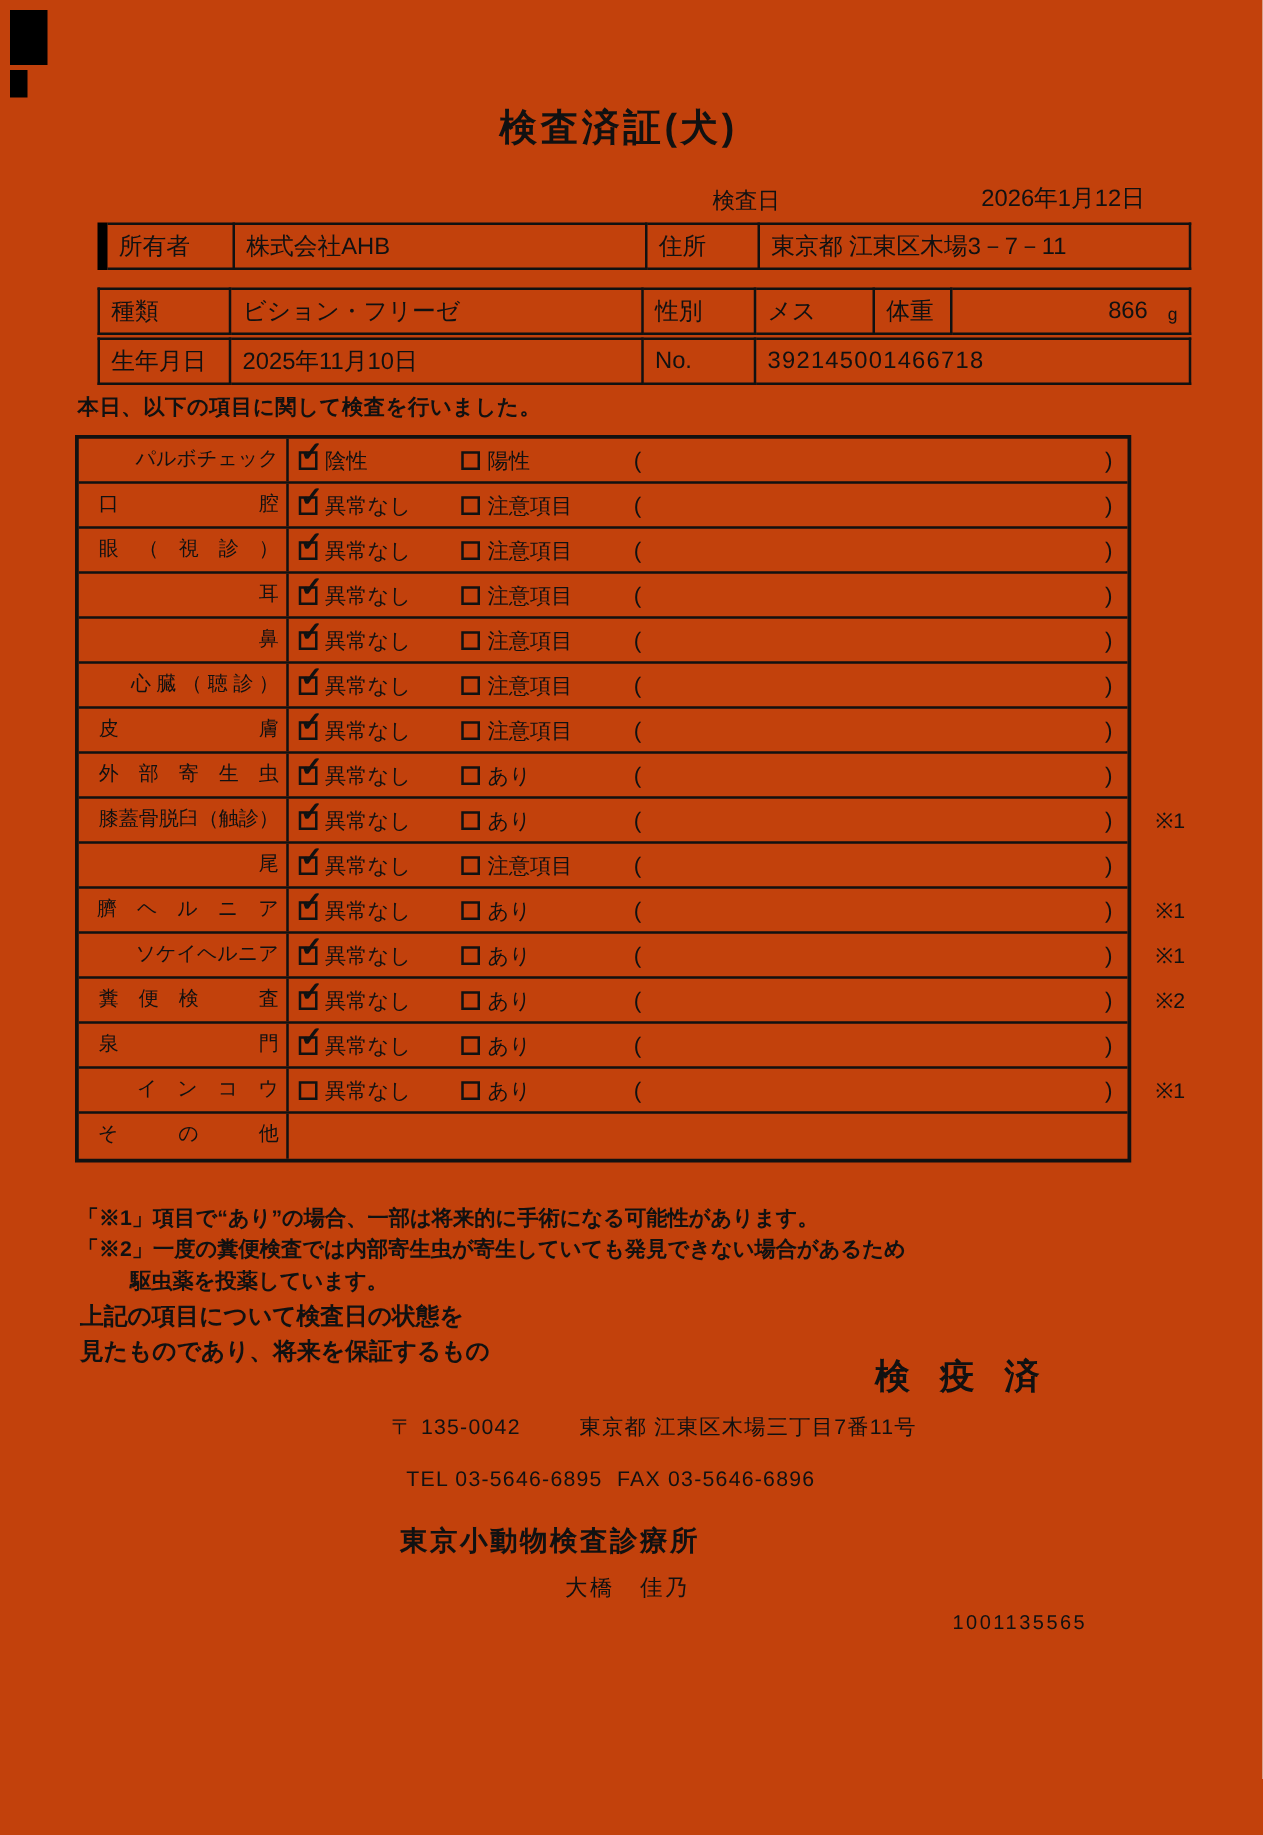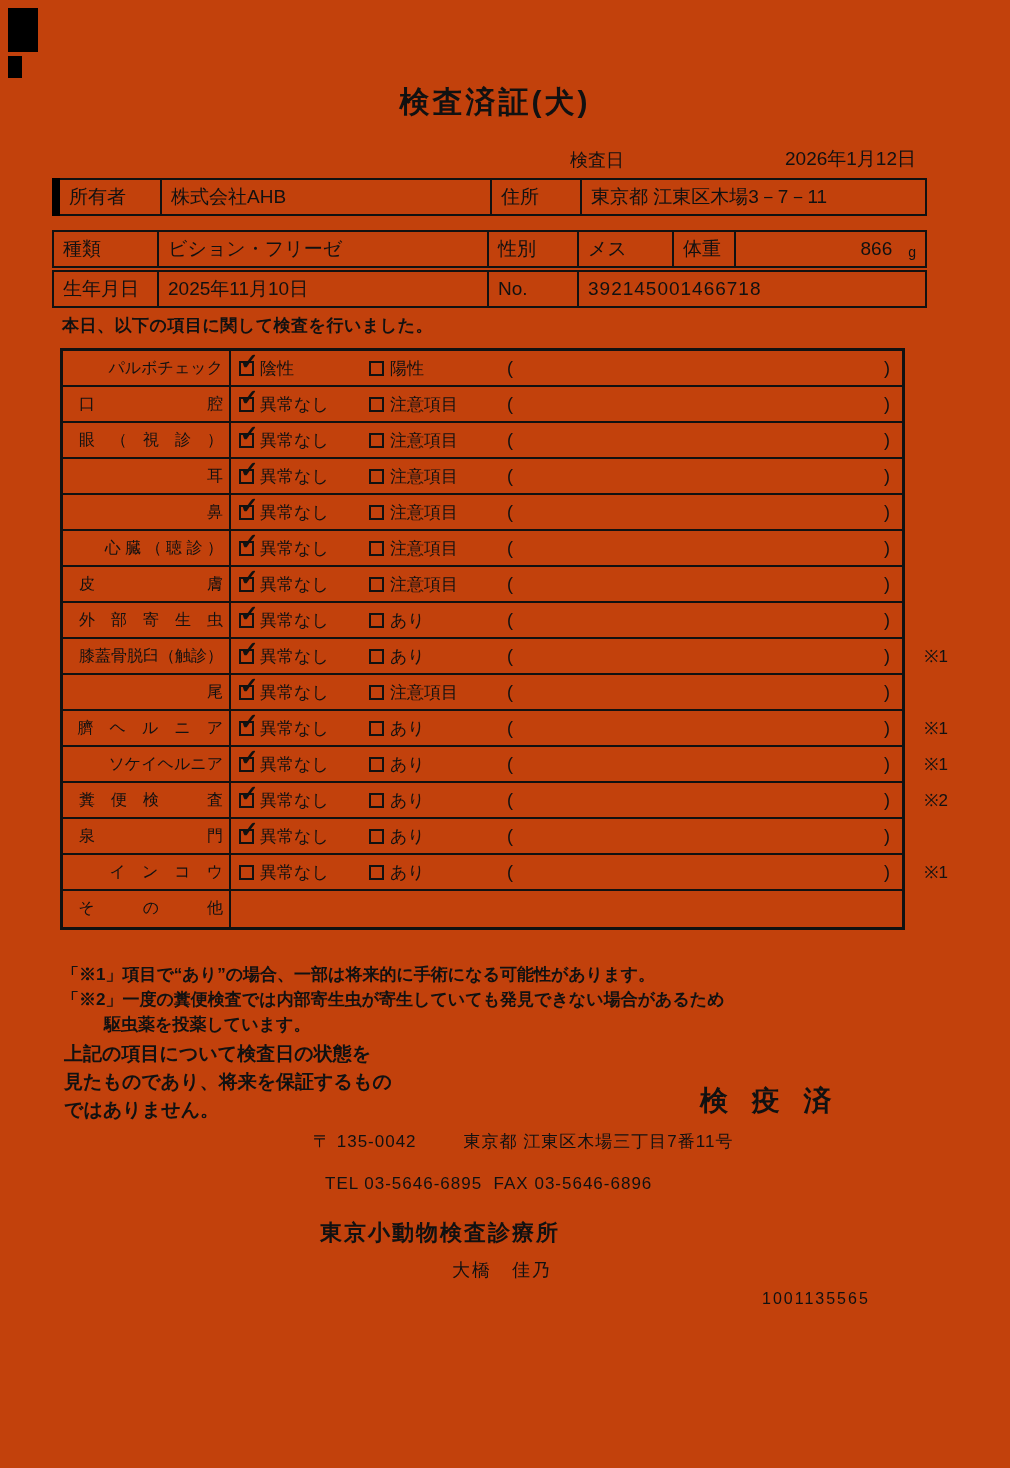--- a/index.html
+++ b/index.html
@@ -17,21 +17,21 @@
   .a1 { left:8px; top:8px; width:30px; height:44px; }
   .a2 { left:8px; top:56px; width:14px; height:22px; }
 
   .title {
     position:absolute; top:82px; left:0; width:990px;
     text-align:center; font-size:30px; font-weight:bold; letter-spacing:3px;
   }
   .date-label { position:absolute; left:570px; top:148px; font-size:18px; }
   .date-value { position:absolute; left:785px; top:146px; font-size:19px; }
 
-  table.tbl { border-collapse:collapse; table-layout:fixed; position:absolute; left:52px; width:875px; }
+  table.tbl { border-collapse:collapse; table-layout:fixed; position:absolute; left:78px; width:875px; }
   table.tbl td { border:2px solid #111; font-size:19px; padding:4px 9px; height:34px; white-space:pre; overflow:hidden; }
   .owner-tbl { top:178px; }
   .owner-tbl td:first-child { border-left:8px solid #000; }
   .dog-a { top:230px; }
   .dog-b { top:270px; }
   td.num { letter-spacing:1px; }
   td.weight-cell { text-align:right; padding-right:14px; }
   .weight-unit { font-size:14px; margin-left:16px; position:relative; top:2px; }
 
   .intro { position:absolute; top:314px; left:62px; font-size:17px; font-weight:bold; letter-spacing:0.5px; }
@@ -488,21 +488,20 @@
 
   <div class="notes">
     <div>「※1」項目で“あり”の場合、一部は将来的に手術になる可能性があります。</div>
     <div>「※2」一度の糞便検査では内部寄生虫が寄生していても発見できない場合があるため</div>
     <div class="indent">駆虫薬を投薬しています。</div>
   </div>
 
   <div class="disclaimer">
     <div>上記の項目について検査日の状態を</div>
     <div>見たものであり、将来を保証するもの</div>
-    <div>ではありません。</div>
   </div>
 
   <div class="stamp">検 疫 済</div>
 
   <div class="postal-row">
     <span>〒 135-0042</span>
     <span>東京都 江東区木場三丁目7番11号</span>
   </div>
   <div class="tel-row">TEL 03-5646-6895  FAX 03-5646-6896</div>
   <div class="clinic">東京小動物検査診療所</div>

